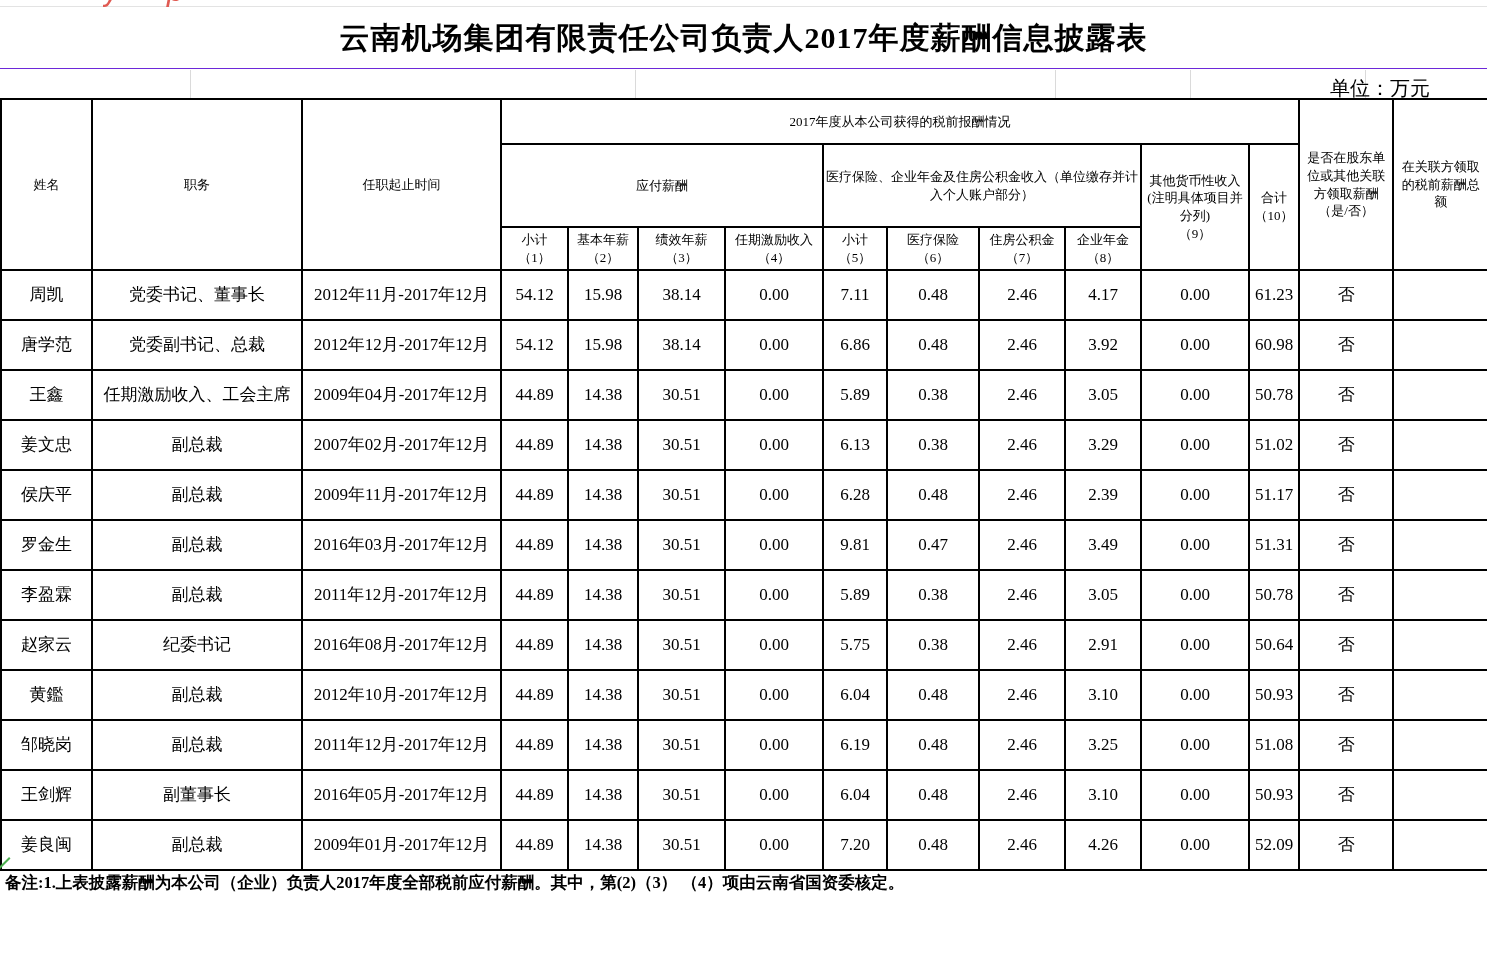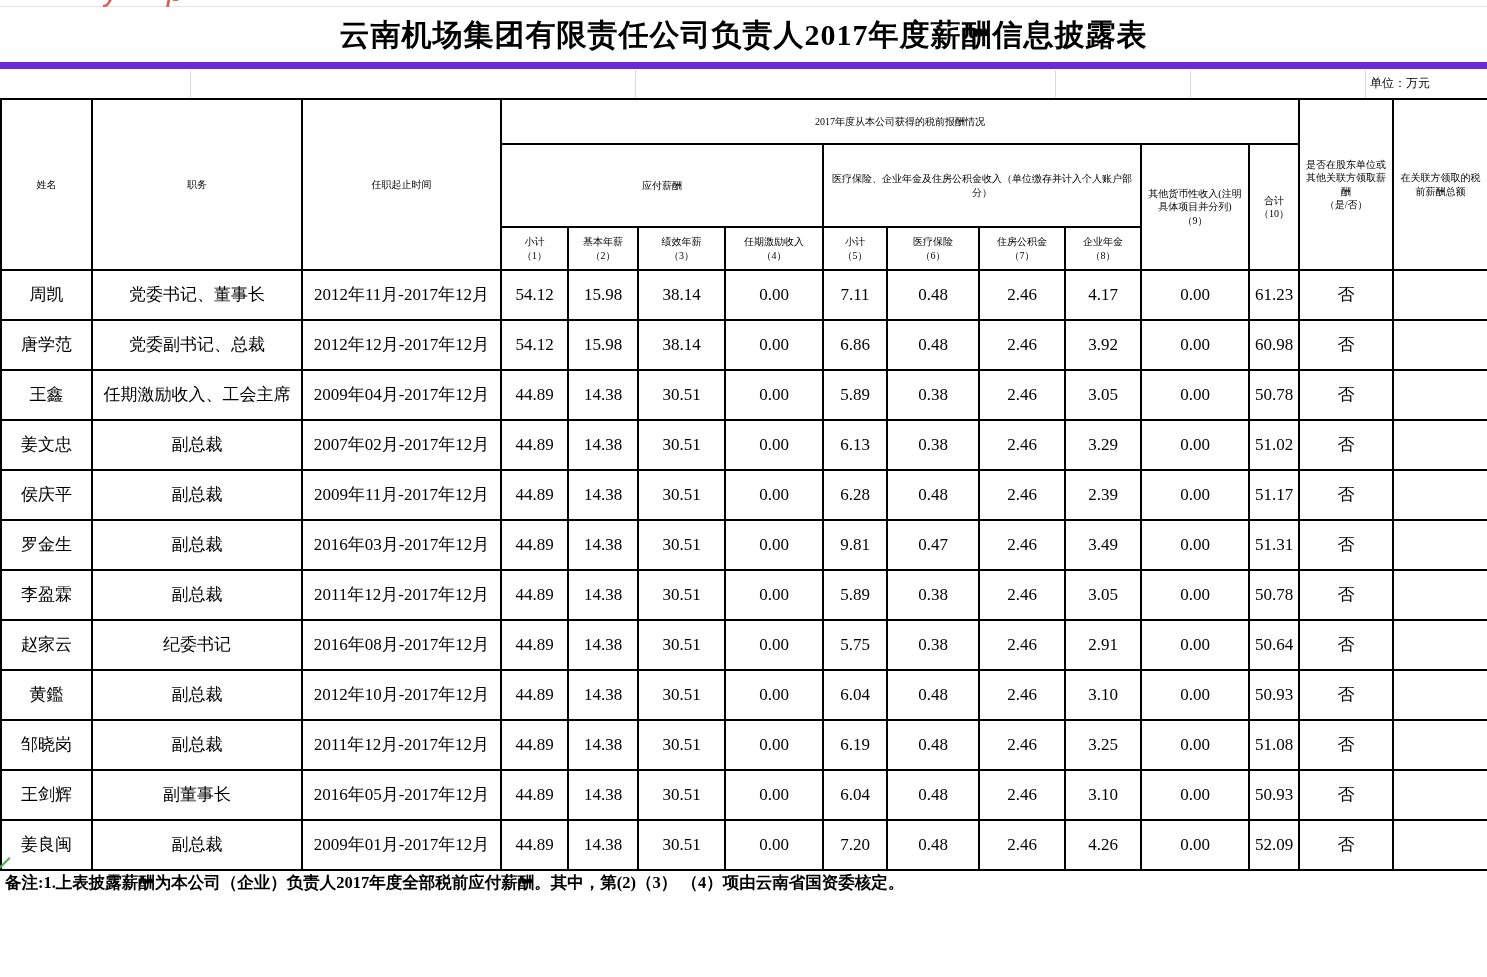--- a/index.html
+++ b/index.html
@@ -20,32 +20,32 @@
     position: absolute; top: 0; left: 103px; width: 120px; height: 8px;
     overflow: hidden; color: #e05a52;
     font-family: "DejaVu Sans", sans-serif;
     font-size: 30px; font-style: italic; line-height: 0;
   }
   .red-artifact span { position: relative; top: -9px; letter-spacing: 18px; }
   
   .title-row {
     position: absolute; top: 8px; left: 0; width: 1487px; height: 61px;
     display: flex; align-items: center; justify-content: center;
-    border-bottom: 7px solid #6d28d9;
+    border-bottom: 1px solid #6d28d9;
   }
   .title-row h1 {
     font-size: 30px; font-weight: bold; letter-spacing: 1px;
   }
   
   .unit-row {
     position: absolute; top: 70px; left: 0; width: 1487px; height: 28px;
   }
   .unit-label {
     position: absolute; right: 57px; top: 5px;
-    font-size: 12px;
+    font-size: 20px;
     text-align: right;
   }
   .vline {
     position: absolute; top: 0; width: 1px; height: 28px; background: #dadada;
   }
   
   table.salary {
     position: absolute; top: 98px; left: 0;
     width: 1487px;
     border-collapse: collapse;
@@ -53,21 +53,21 @@
   }
   table.salary th, table.salary td {
     border: 2px solid #000;
     text-align: center;
     vertical-align: middle;
     padding: 1px 2px;
     overflow: hidden;
   }
   table.salary th {
     font-weight: normal;
-    font-size: 10px;
+    font-size: 13px;
     white-space: pre-line;
     word-break: break-all;
     line-height: 1.35;
   }
   th.group-head { font-size: 15px; }
   table.salary td {
     font-size: 17px;
     height: 50px;
     line-height: 1.2;
   }

